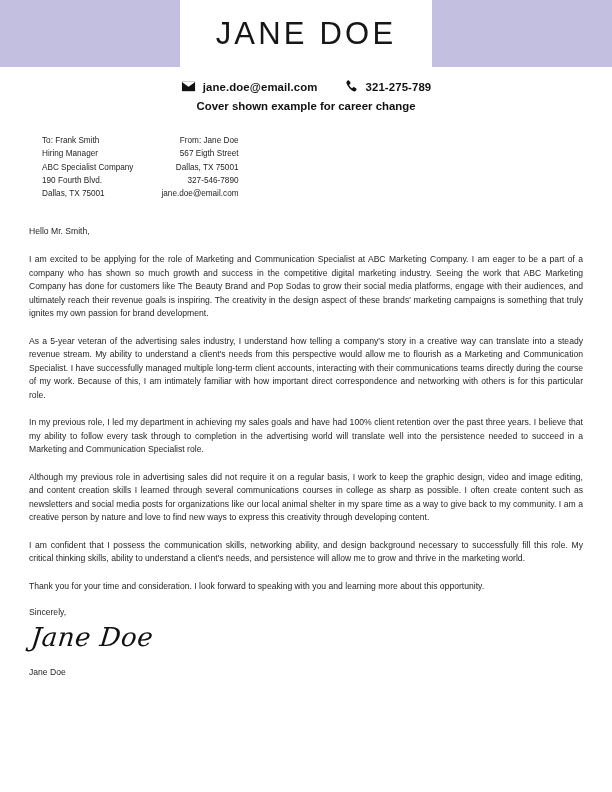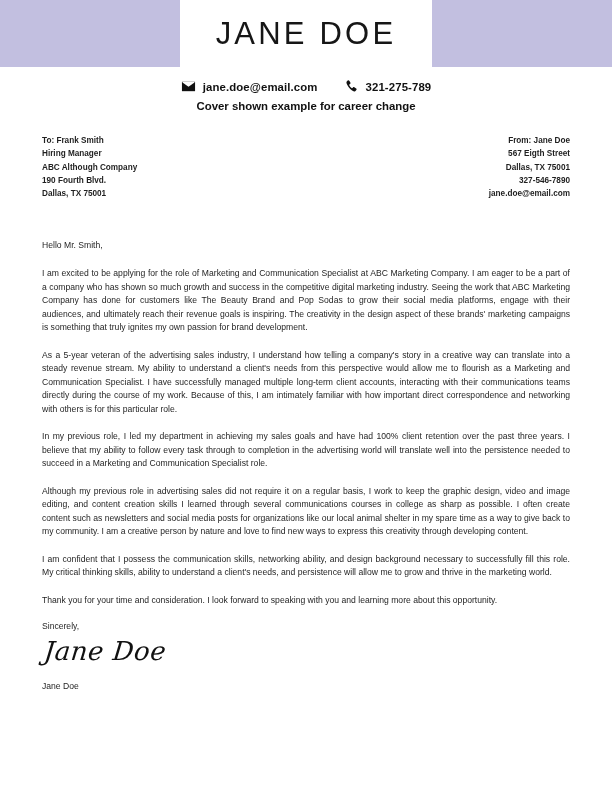--- a/index.html
+++ b/index.html
@@ -77,37 +77,35 @@
     text-align: center;
     font-size: 11.4px;
     font-weight: bold;
     color: #111111;
     margin-top: 6px;
   }
 
   
   .addresses {
     display: flex;
-    justify-content: space-between;
     padding: 22px 42px 0 42px;
-    font-weight: bold;
   }
   .addr-col {
     font-size: 8.2px;
     line-height: 1.62;
     color: #1f1f1f;
   }
   .addr-col.to { text-align: left; }
   .addr-col.from { text-align: right; margin-left: 28px; }
   .addr-line { white-space: nowrap; }
 
   
   .letter-body {
-    padding: 0 42px;
-    margin-top: 40px;
+    padding: 0 29px;
+    margin-top: 26px;
   }
   .greeting {
     font-size: 8.6px;
     color: #1f1f1f;
     margin-bottom: 17px;
   }
   .para {
     font-size: 8.6px;
     line-height: 1.57;
     text-align: justify;
@@ -169,21 +167,21 @@
 
 
 </div>
 
 <div class="subtitle">Cover shown example for career change</div>
 
 <div class="addresses">
   <div class="addr-col to">
     <div class="addr-line">To: Frank Smith</div>
     <div class="addr-line">Hiring Manager</div>
-    <div class="addr-line">ABC Although Company</div>
+    <div class="addr-line">ABC Specialist Company</div>
     <div class="addr-line">190 Fourth Blvd.</div>
     <div class="addr-line">Dallas, TX 75001</div>
   </div>
   <div class="addr-col from">
     <div class="addr-line">From: Jane Doe</div>
     <div class="addr-line">567 Eigth Street</div>
     <div class="addr-line">Dallas, TX 75001</div>
     <div class="addr-line">327-546-7890</div>
     <div class="addr-line">jane.doe@email.com</div>
   </div>

